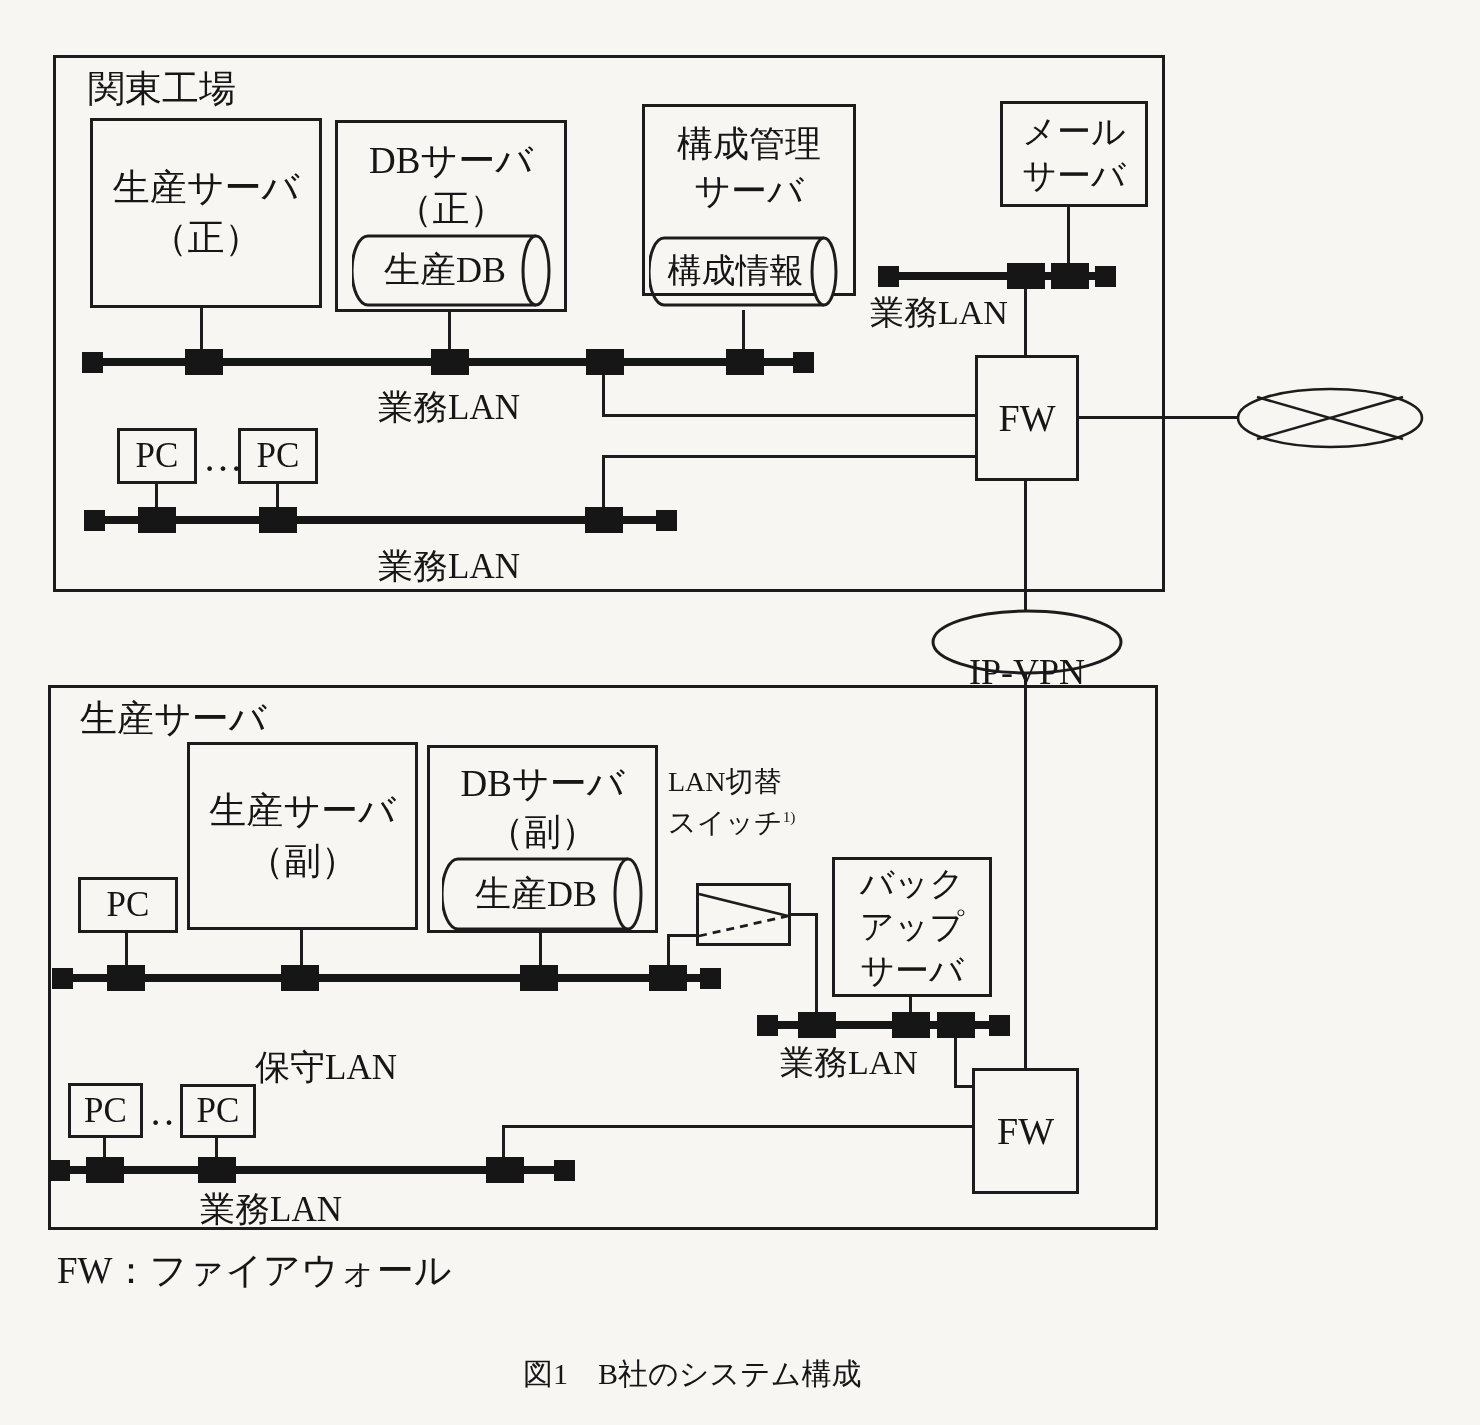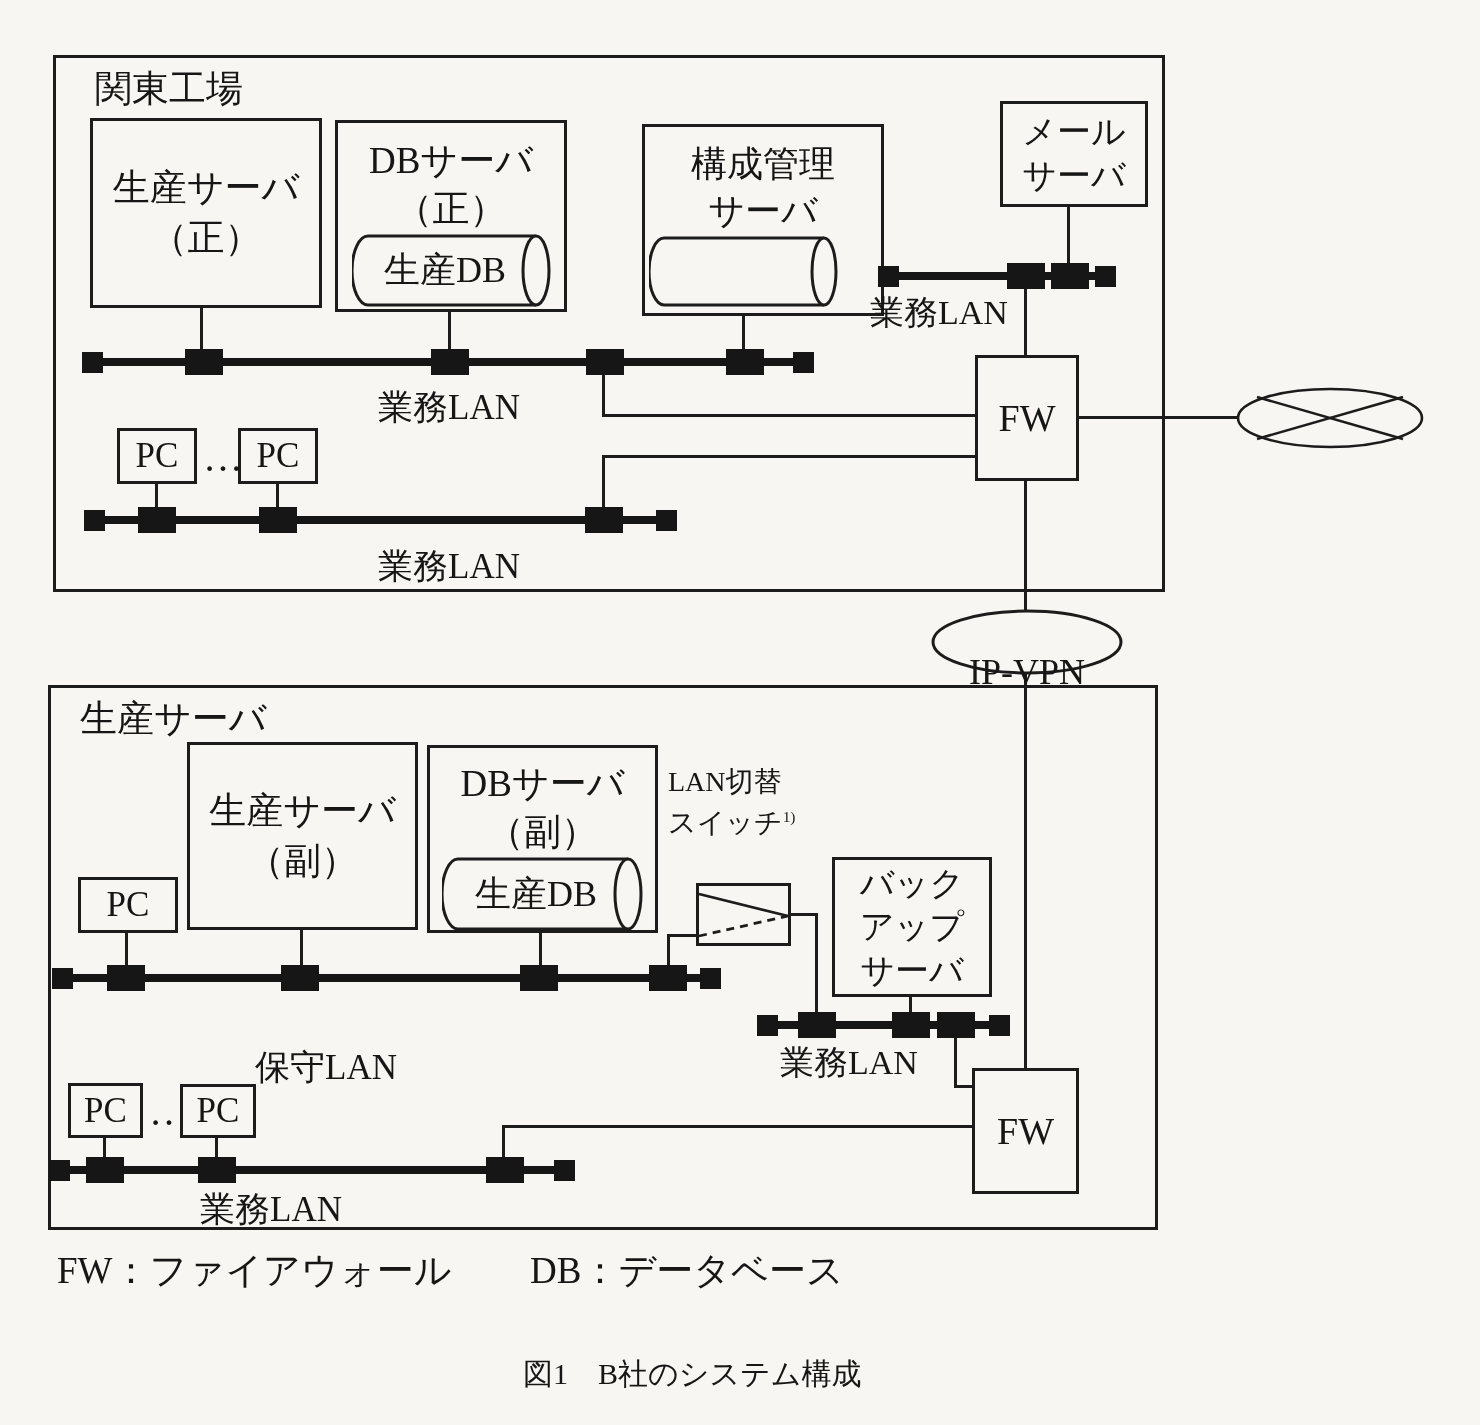--- a/index.html
+++ b/index.html
@@ -57,21 +57,21 @@
 
   <div class="vline" style="left:954px;top:1027px;height:61px;"></div>
   <div class="hline" style="left:954px;top:1085px;width:22px;"></div>
 
   <div class="vline" style="left:103px;top:1136px;height:34px;"></div>
   <div class="vline" style="left:215px;top:1136px;height:34px;"></div>
   <div class="vline" style="left:502px;top:1125px;height:45px;"></div>
   <div class="hline" style="left:502px;top:1125px;width:472px;"></div>
 
   <div class="box" style="left:53px;top:55px;width:1112px;height:537px;"></div>
-  <div class="lbl" style="left:95px;top:64px;font-size:37px;">関東工場</div>
+  <div class="lbl" style="left:88px;top:64px;font-size:37px;">関東工場</div>
 
   <div class="box" style="left:48px;top:685px;width:1110px;height:545px;"></div>
   <div class="lbl" style="left:80px;top:694px;font-size:37px;">生産サーバ</div>
 
   <div class="box ctr fillbox" style="left:90px;top:118px;width:232px;height:190px;font-size:37px;line-height:1.35;">
     <span>生産サーバ</span>
     <span>（正）</span>
   </div>
 
   <div class="box fillbox" style="left:335px;top:120px;width:232px;height:192px;">
@@ -80,31 +80,32 @@
       <span>（正）</span>
     </div>
   </div>
   <svg class="abs" style="left:352px;top:233px;" width="200" height="75" viewBox="0 0 200 75">
     <path d="M16 3 H184 M16 72 H184" stroke="#1c1c1c" stroke-width="3" fill="none"></path>
     <path d="M16 3 A16 34.5 0 0 0 16 72" stroke="#1c1c1c" stroke-width="3" fill="none"></path>
     <ellipse cx="184" cy="37.5" rx="13" ry="34.5" stroke="#1c1c1c" stroke-width="3" fill="#f7f6f2"></ellipse>
   </svg>
   <div class="lbl ctr" style="left:360px;top:237px;width:170px;height:66px;font-size:36px;">生産DB</div>
 
-  <div class="box fillbox" style="left:642px;top:124px;width:242px;height:192px;">
+  <div class="box fillbox" style="left:642px;top:104px;width:214px;height:192px;">
     <div class="ctr" style="margin-top:14px;font-size:36px;line-height:1.3;">
       <span>構成管理</span>
       <span>サーバ</span>
     </div>
   </div>
   <svg class="abs" style="left:649px;top:235px;" width="190" height="73" viewBox="0 0 190 73">
     <path d="M15 3 H175 M15 70 H175" stroke="#1c1c1c" stroke-width="3" fill="none"></path>
     <path d="M15 3 A15 33.5 0 0 0 15 70" stroke="#1c1c1c" stroke-width="3" fill="none"></path>
     <ellipse cx="175" cy="36.5" rx="12" ry="33.5" stroke="#1c1c1c" stroke-width="3" fill="#f7f6f2"></ellipse>
   </svg>
+  <div class="lbl ctr" style="left:653px;top:239px;width:165px;height:64px;font-size:34px;">構成情報</div>
 
   <div class="box ctr fillbox" style="left:1000px;top:101px;width:148px;height:106px;font-size:34px;line-height:1.3;">
     <span>メール</span>
     <span>サーバ</span>
   </div>
 
   <div class="box ctr fillbox" style="left:117px;top:428px;width:80px;height:56px;font-size:35px;">
     <span>PC</span>
   </div>
   <div class="lbl" style="left:203px;top:434px;font-size:40px;letter-spacing:2px;">…</div>
@@ -220,20 +221,19 @@
 
   <div class="bus" style="left:55px;top:1166px;width:518px;"></div>
   <div class="node-end" style="left:49px;top:1160px;"></div>
   <div class="node" style="left:86px;top:1157px;"></div>
   <div class="node" style="left:198px;top:1157px;"></div>
   <div class="node" style="left:486px;top:1157px;"></div>
   <div class="node-end" style="left:554px;top:1160px;"></div>
   <div class="lbl" style="left:200px;top:1186px;font-size:35px;">業務LAN</div>
 
   <div class="lbl" style="left:57px;top:1246px;font-size:37px;">FW：ファイアウォール</div>
-  <div class="lbl" style="left:530px;top:1246px;font-size:37px;">DB：データベース</div>
 
 
   <div class="lbl" style="left:523px;top:1354px;font-size:30px;">
     <span>図1</span><span style="display:inline-block;width:30px;"></span><span>B社のシステム構成</span>
   </div>
 
 </div>
 
 </body></html>

